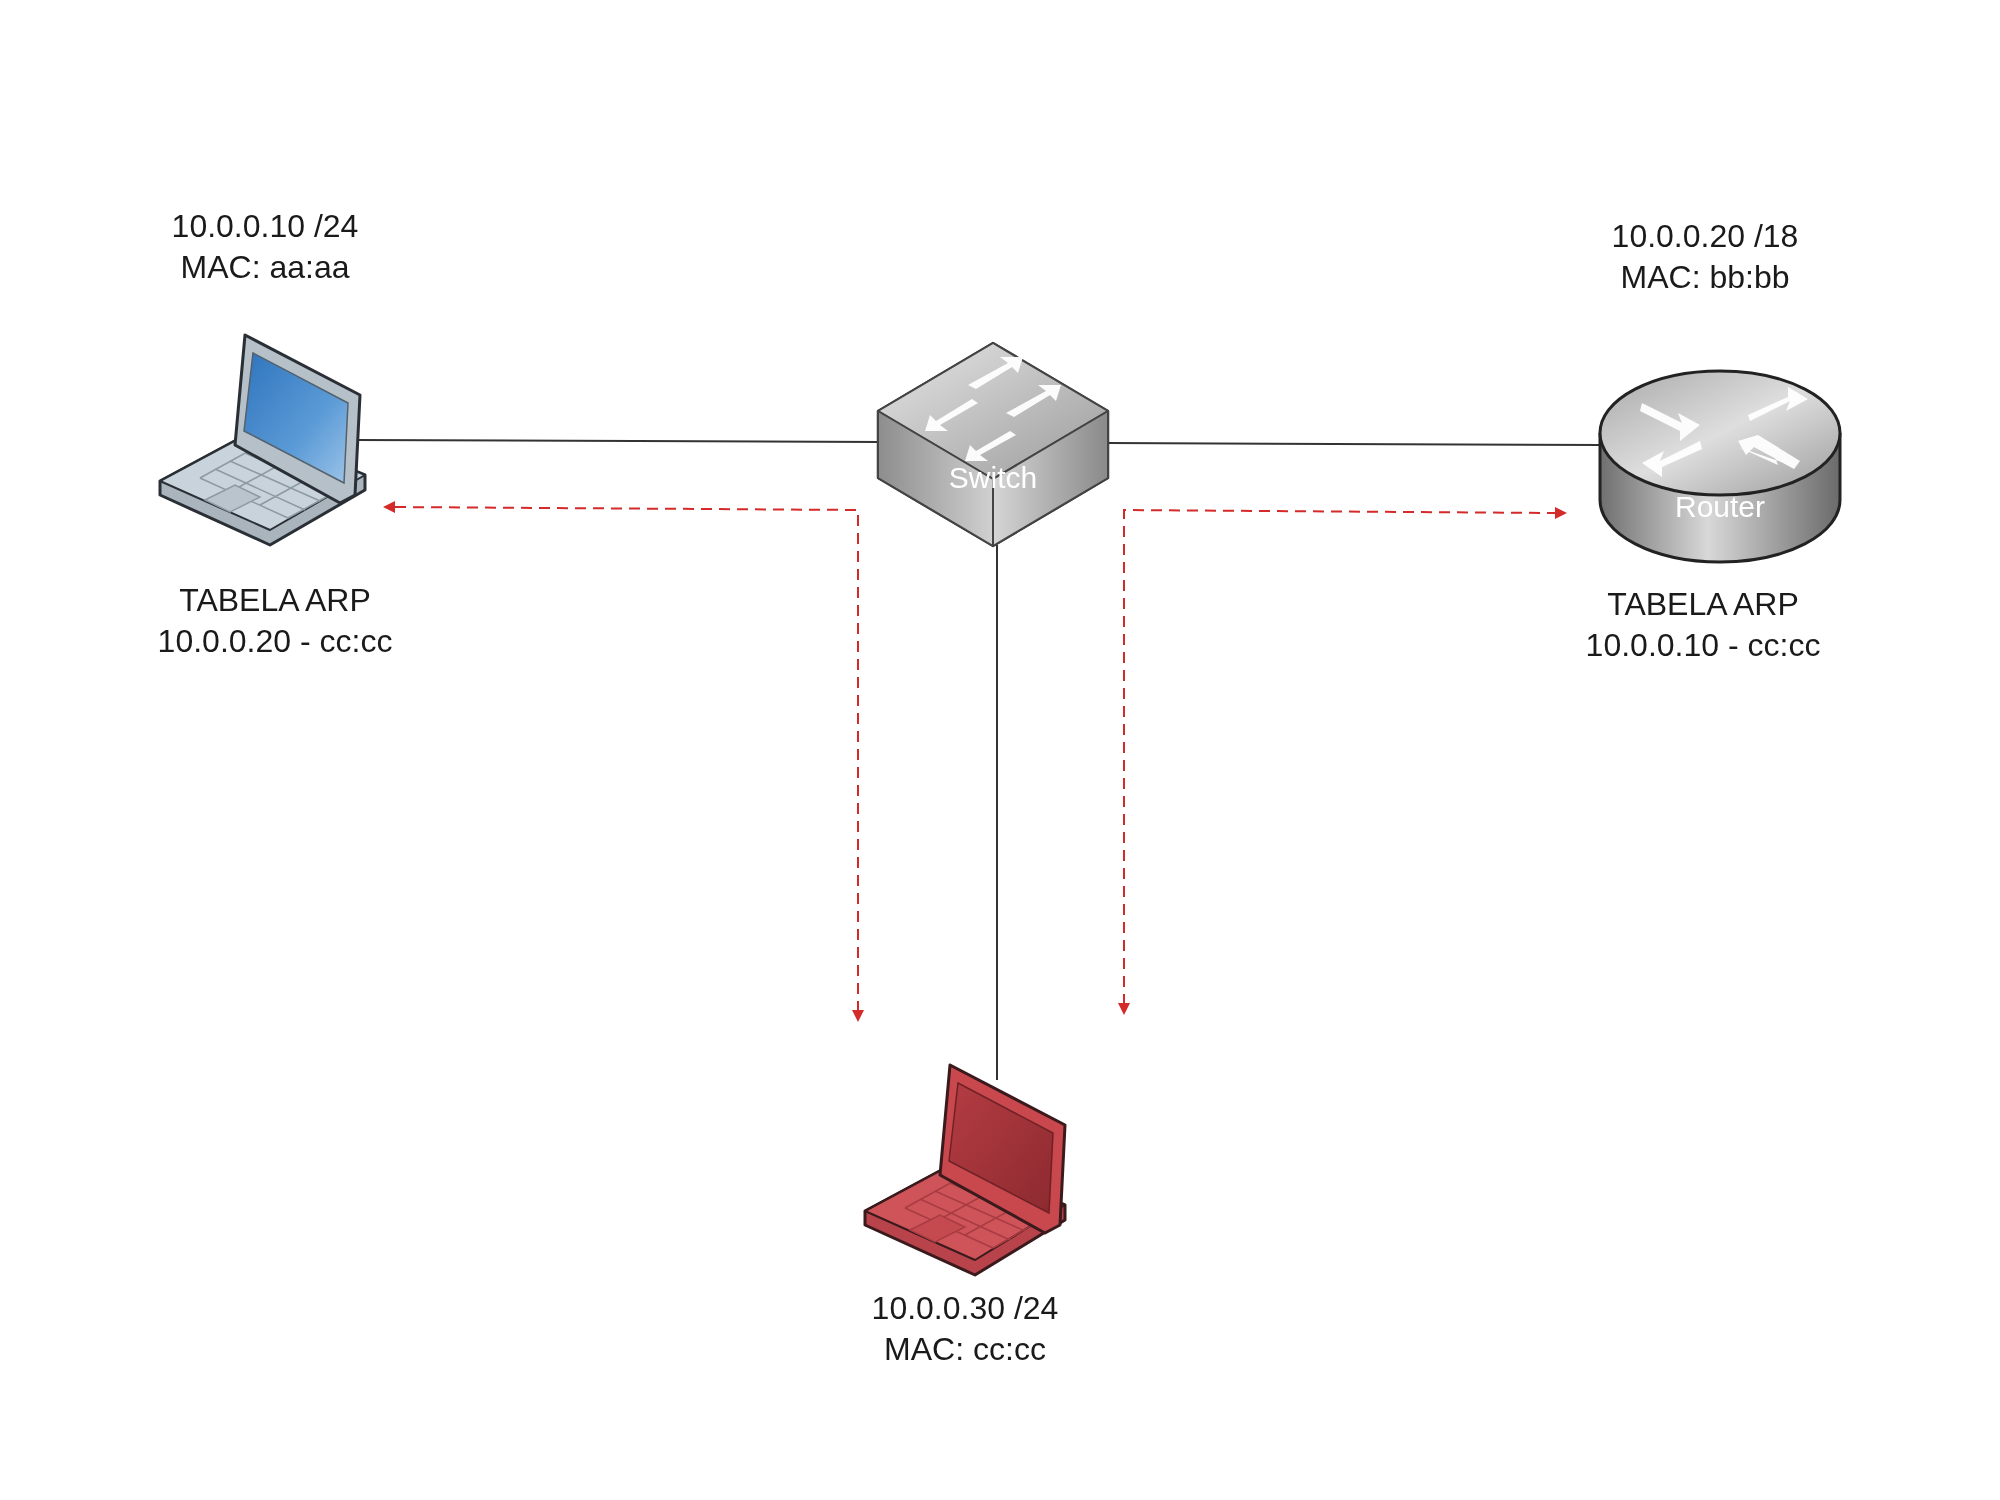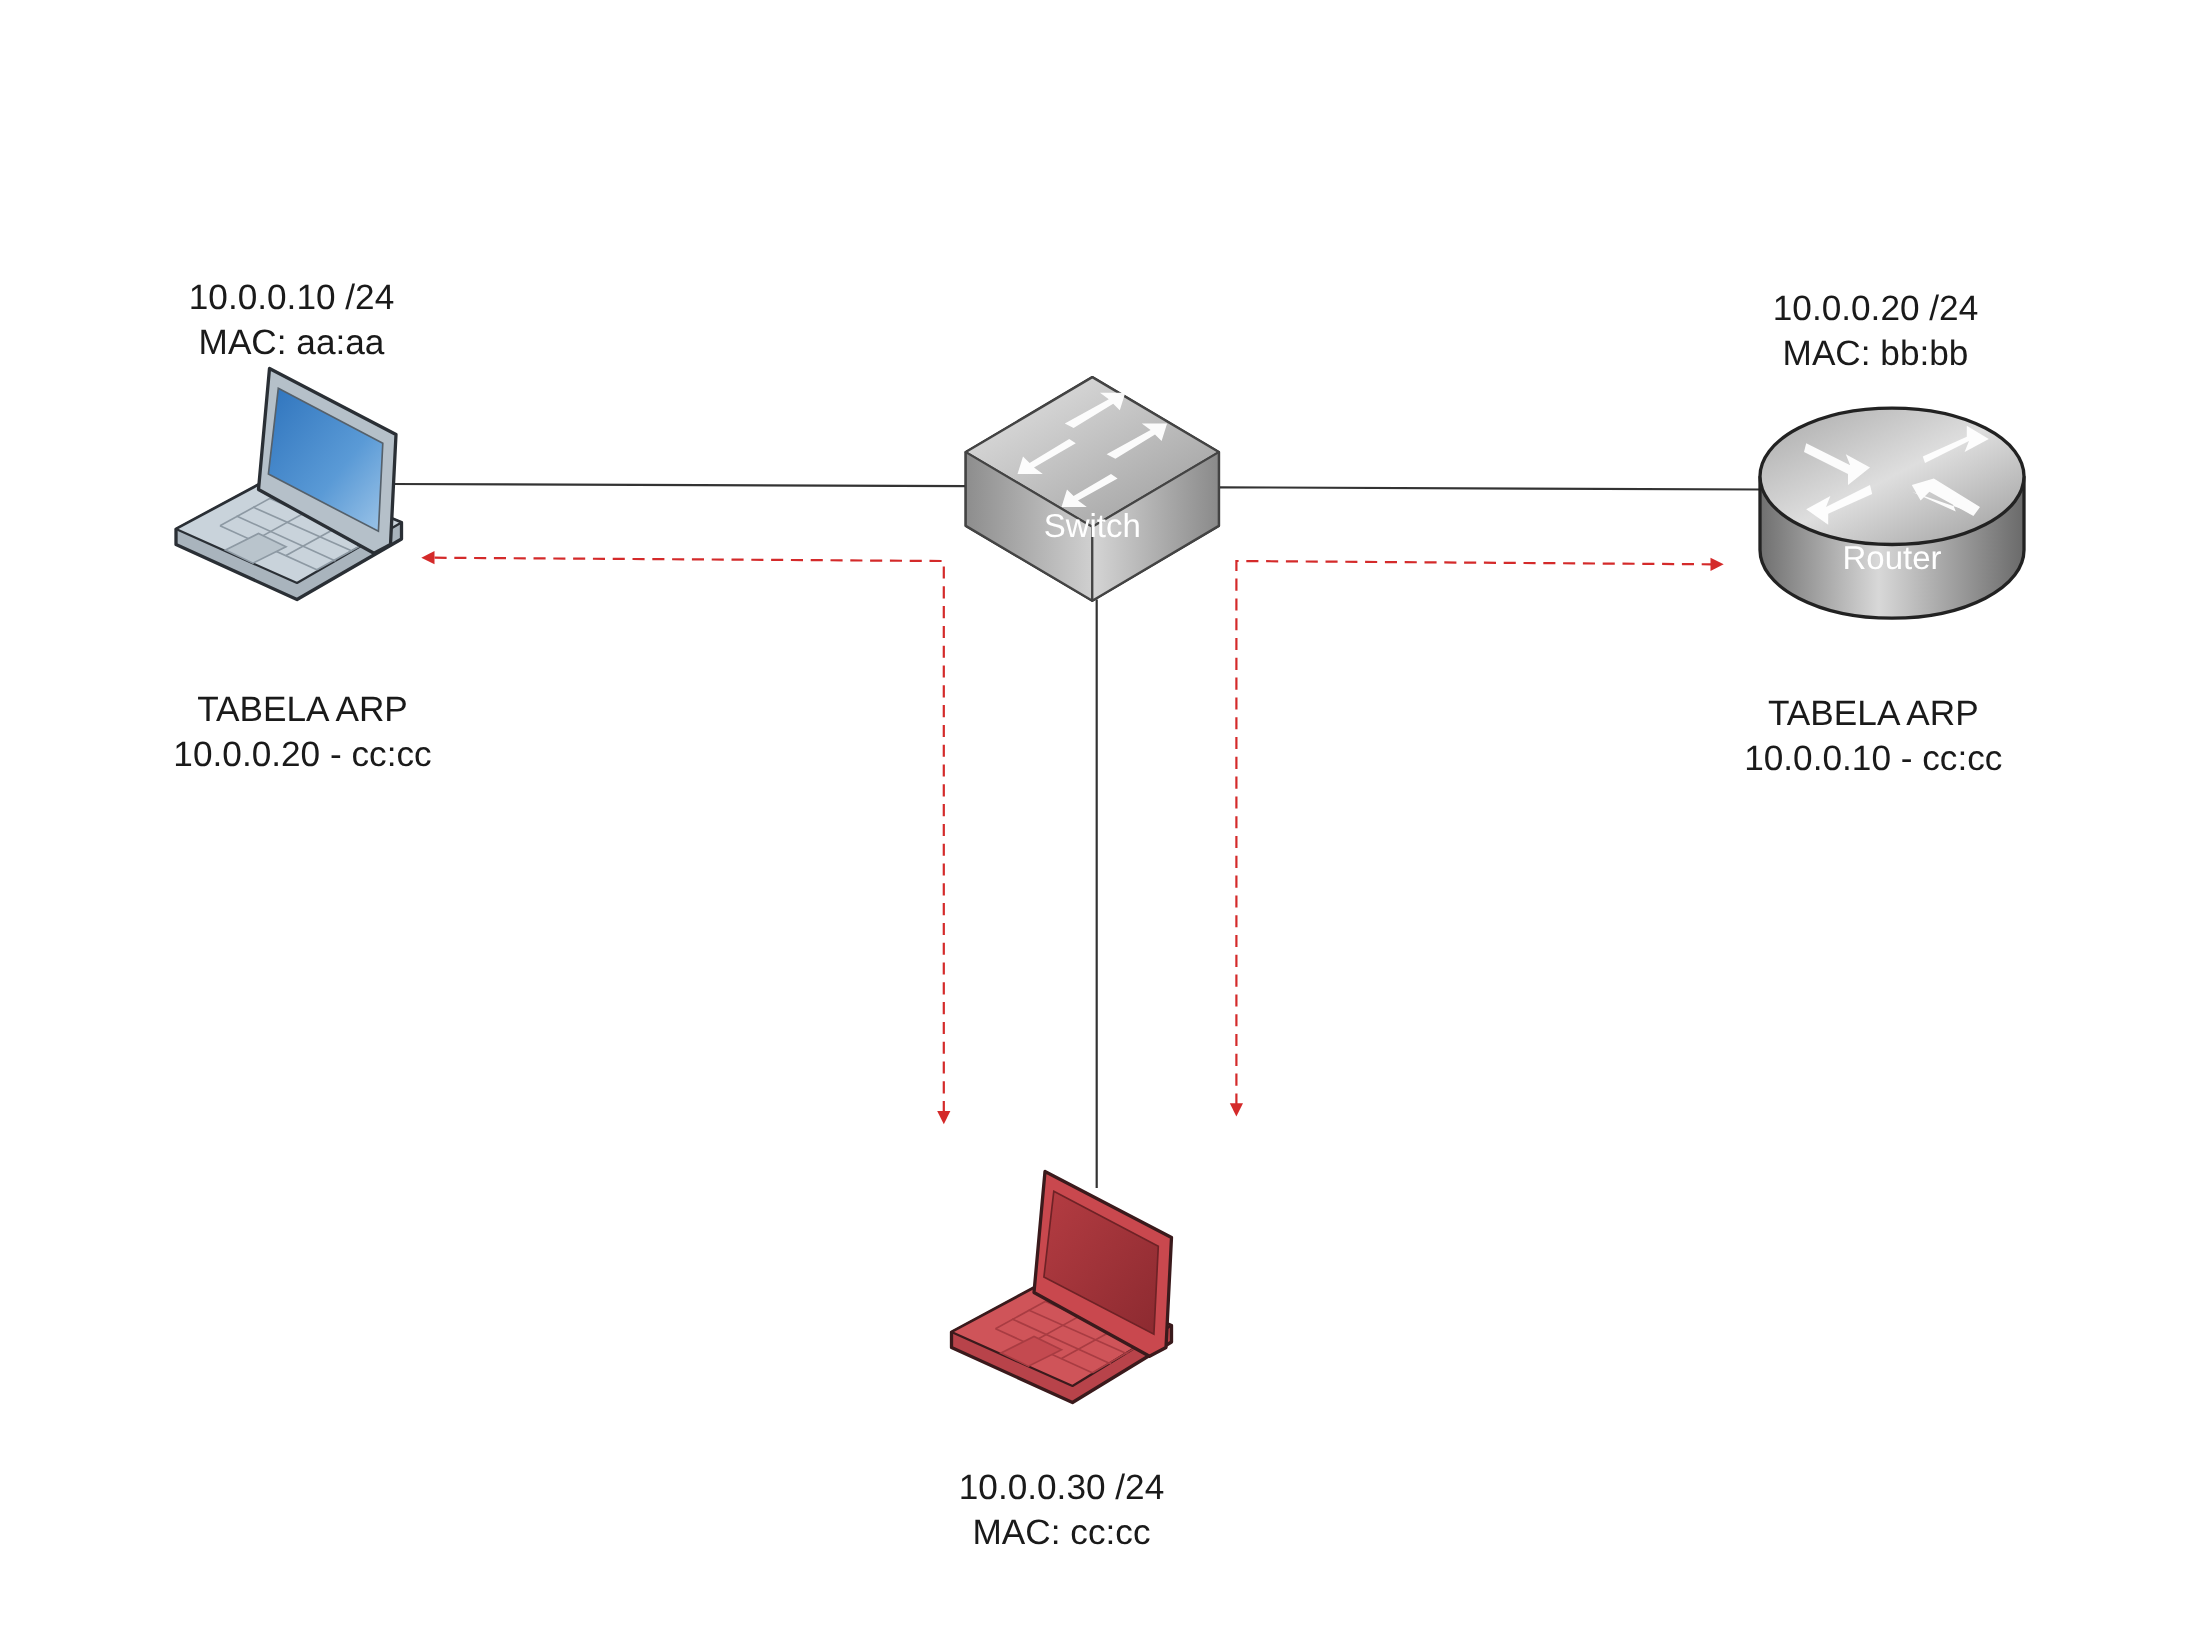--- a/index.html
+++ b/index.html
@@ -1,20 +1,20 @@
 <!DOCTYPE html>
 <html><head>
 <meta charset="utf-8">
 <style>
   html, body { margin: 0; padding: 0; background: #ffffff; }
   body { width: 2000px; height: 1500px; position: relative; overflow: hidden;
          font-family: "Liberation Sans", sans-serif; color: #1a1a1a; }
   #diagram { position: absolute; left: 0; top: 0; }
   .label { position: absolute; text-align: center; font-size: 32px; line-height: 41px;
-           font-family: "Liberation Sans", sans-serif; color: #1a1a1a; white-space: nowrap; margin-top: 44px; }
+           font-family: "Liberation Sans", sans-serif; color: #1a1a1a; white-space: nowrap; }
   .dev-text { font-family: "Liberation Sans", sans-serif; font-size: 30px; fill: #ffffff; }
 </style>
 </head>
 <body>
 
 <svg id="diagram" width="2000" height="1500" viewBox="0 0 2000 1500" xmlns="http://www.w3.org/2000/svg">
   <defs>
     <linearGradient id="screenBlue" x1="0" y1="0" x2="1" y2="1">
       <stop offset="0" stop-color="#2f74bd"></stop>
       <stop offset="0.6" stop-color="#5a9ad6"></stop>
@@ -136,21 +136,21 @@
 <div class="label" style="left:145px; top:206px; width:240px;">
   <div>10.0.0.10 /24</div>
   <div>MAC: aa:aa</div>
 </div>
 <div class="label" style="left:140px; top:580px; width:270px;">
   <div>TABELA ARP</div>
   <div>10.0.0.20 - cc:cc</div>
 </div>
 
 <div class="label" style="left:1585px; top:216px; width:240px;">
-  <div>10.0.0.20 /24</div>
+  <div>10.0.0.20 /18</div>
   <div>MAC: bb:bb</div>
 </div>
 <div class="label" style="left:1568px; top:584px; width:270px;">
   <div>TABELA ARP</div>
   <div>10.0.0.10 - cc:cc</div>
 </div>
 
 <div class="label" style="left:840px; top:1288px; width:250px;">
   <div>10.0.0.30 /24</div>
   <div>MAC: cc:cc</div>

